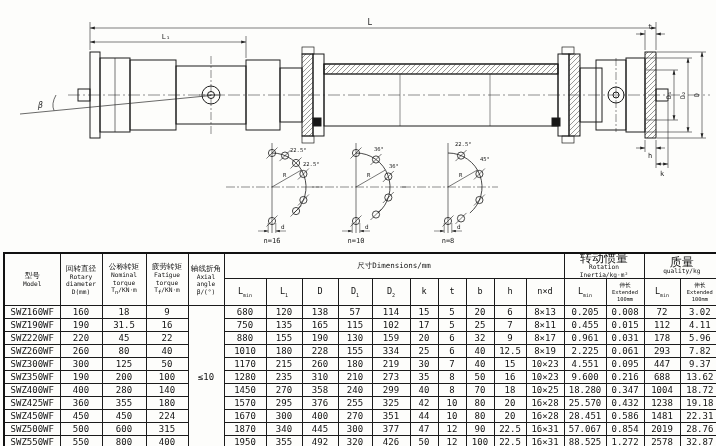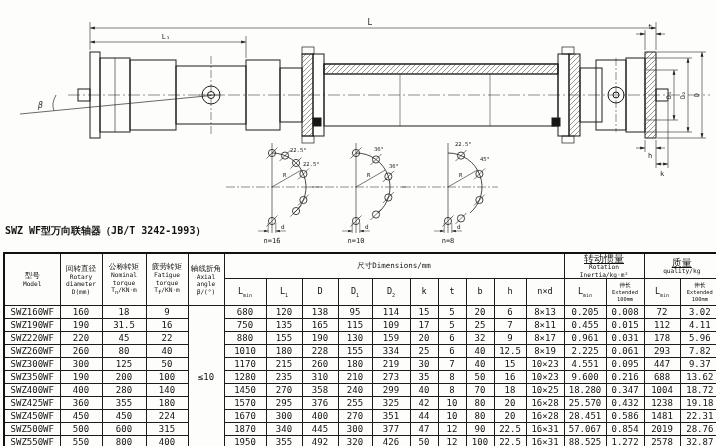--- a/index.html
+++ b/index.html
@@ -11,21 +11,21 @@
   table.spec{position:absolute;left:3px;top:252px;width:710px;border-collapse:collapse;table-layout:fixed;
              border:2px solid #111;}
   table.spec th,table.spec td{border:1px solid #1b1b1b;text-align:center;vertical-align:middle;
              padding:0;overflow:hidden;font-weight:normal;}
   table.spec td{height:12px;font-size:9px;line-height:1;}
   td.model-cell{font-size:8.4px;}
   td.axial-cell{font-size:10px;}
   th .zh{display:block;font-size:7.6px;line-height:9px;}
   th .en{display:block;font-size:6.2px;line-height:7.5px;}
   th.group{font-size:7.5px;height:17px;}
-  th.group .zh{font-size:10px;text-decoration:underline;}
+  th.group .zh{font-size:12px;}
   th.group .en{font-size:6.2px;}
   tr.subrow th{height:26px;font-size:8.5px;}
   tr.subrow th sub{font-size:5px;}
   th.ext .en{font-size:5.4px;line-height:6.5px;}
   th.ext .zh{font-size:5.8px;line-height:7px;}
   th sub{font-size:5.5px;}
 </style>
 </head>
 <body>
 
@@ -213,21 +213,20 @@
       <text x="455" y="146" font-size="5.5" stroke="none" fill="#222">22.5°</text>
       <text x="480" y="161" font-size="5.5" stroke="none" fill="#222">45°</text>
       <text x="459" y="177" font-size="5.5" stroke="none" fill="#222">R</text>
       <text x="457" y="229" font-size="6" stroke="none" fill="#222">d</text>
       <text x="448" y="243" text-anchor="middle" font-size="7" stroke="none" fill="#1c1c1c">n=8</text>
     </g>
   </svg>
 
   
   <div class="titles">
-    <div>SWZ WF型万向联轴器（JB/T 3242-1993）</div>
   </div>
 
   
   <table class="spec">
     <colgroup>
       <col style="width:56px">
         <col style="width:42px">
         <col style="width:44px">
         <col style="width:42px">
       <col style="width:36px">
@@ -313,42 +312,42 @@
     <tbody>
         <tr>
           <td class="model-cell">SWZ160WF</td>
           <td>160</td>
           <td>18</td>
           <td>9</td>
           <td class="axial-cell" rowspan="11">≤10</td>
           <td>680</td>
           <td>120</td>
           <td>138</td>
-          <td>95</td>
+          <td>57</td>
           <td>114</td>
           <td>15</td>
           <td>5</td>
           <td>20</td>
           <td>6</td>
           <td>8×13</td>
           <td>0.205</td>
           <td>0.008</td>
           <td>72</td>
           <td>3.02</td>
         </tr>
         <tr>
           <td class="model-cell">SWZ190WF</td>
           <td>190</td>
           <td>31.5</td>
           <td>16</td>
           <td>750</td>
           <td>135</td>
           <td>165</td>
           <td>115</td>
-          <td>109</td>
+          <td>102</td>
           <td>17</td>
           <td>5</td>
           <td>25</td>
           <td>7</td>
           <td>8×11</td>
           <td>0.455</td>
           <td>0.015</td>
           <td>112</td>
           <td>4.11</td>
         </tr>

